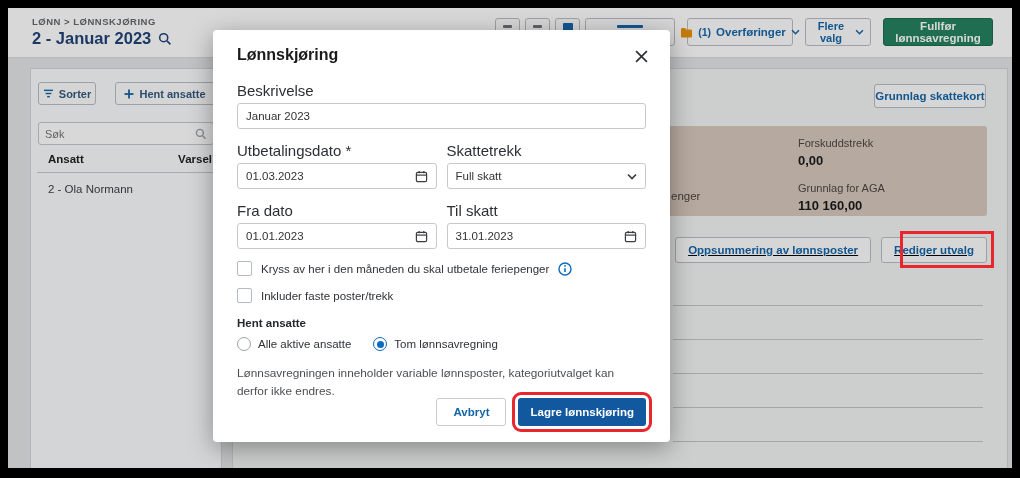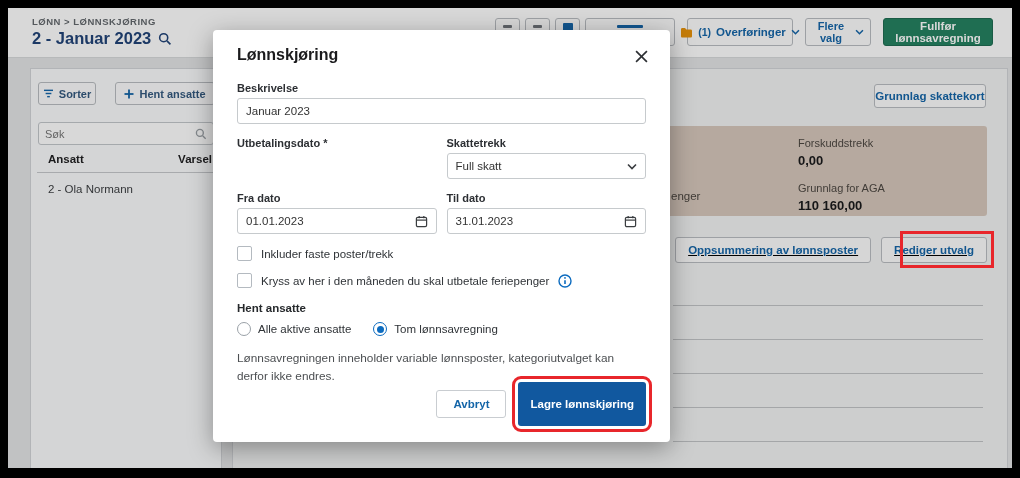--- a/index.html
+++ b/index.html
@@ -51,40 +51,40 @@
   
   .dim { position:absolute; inset:0; background:rgba(10,10,12,0.16); z-index:10; }
 
   
   .modal { position:absolute; left:205px; top:22px; width:457px; height:412px; background:#fff; border-radius:4px;
            box-shadow:0 6px 24px rgba(0,0,0,.35); z-index:30; }
   .m-header { padding:16px 20px 0 24px; display:flex; justify-content:space-between; align-items:flex-start; }
   .m-title { font-size:16px; font-weight:700; color:#1b1b1d; }
   .m-close { background:none; border:none; cursor:pointer; padding:2px; margin-top:2px; }
   .m-body { padding:0 24px; }
-  .f-label { margin-top:14px; font-size:11px; font-weight:700; color:#2c2f33; }
+  .f-label { margin-top:14px; font-size:15px; font-weight:400; color:#2c2f33; }
   .f-input { margin-top:4px; height:26px; border:1px solid #c6cacd; border-radius:3px; background:#fff;
              display:flex; align-items:center; padding:0 8px; }
   .f-input input { flex:1; border:none; outline:none; font-size:11.5px; color:#333; background:transparent; font-family:inherit; min-width:0; }
   .f-input .f-icon { display:flex; margin-left:6px; color:#3a3d40; }
   .grid2 { display:grid; grid-template-columns:1fr 1fr; column-gap:10px; }
   .grid2 .f-label { margin-top:13px; }
   .check-row { margin-top:12px; display:flex; align-items:center; gap:9px; font-size:11.5px; color:#2f3337; }
   .cb { width:15px; height:15px; border:1px solid #b4bac0; border-radius:2px; background:#fff; flex:0 0 auto; }
   .m-sub { margin-top:14px; font-size:11.5px; font-weight:700; color:#26292c; }
   .radio-row { margin-top:8px; display:flex; gap:22px; font-size:11.5px; color:#2f3337; }
   .radio-item { display:flex; align-items:center; gap:7px; }
   .rb { width:14px; height:14px; border:1px solid #9aa1a7; border-radius:50%; background:#fff; position:relative; flex:0 0 auto; }
   .rb.checked { border:1px solid #0c6bbf; }
   .rb.checked::after { content:""; position:absolute; left:2.5px; top:2.5px; width:7px; height:7px; border-radius:50%; background:#0c6bbf; }
   .m-note { margin-top:13px; font-size:11.8px; line-height:1.55; color:#4c4f52; max-width:410px; }
   .m-footer { position:absolute; right:24px; bottom:16px; display:flex; gap:12px; align-items:center; }
   .btn-cancel { height:28px; padding:0 16px; border:1px solid #c9cdd1; border-radius:3px; background:#fff;
                 color:#1465a8; font-size:11.5px; font-weight:700; cursor:pointer; font-family:inherit; }
-  .btn-primary { height:44px; padding:0 12px; border:none; border-radius:3px; background:#11589f; color:#fff;
+  .btn-primary { height:28px; padding:0 12px; border:none; border-radius:3px; background:#11589f; color:#fff;
                  font-size:11.5px; font-weight:700; cursor:pointer; font-family:inherit; }
   .ann-outline { outline:3px solid #e8262b; outline-offset:3px; }
 
   
   .annotation { position:absolute; border:3px solid #e8262b; z-index:60; pointer-events:none; }
   .ann-rediger { left:892px; top:223px; width:94px; height:37px; }
 </style>
 </head>
 <body>
 
@@ -228,20 +228,31 @@
       </div>
       <div class="m-body">
         <div class="f-label">Beskrivelse</div>
         <div class="f-input">
           <input type="text" value="Januar 2023" style="">
         </div>
 
         <div class="grid2">
           <div>
             <div class="f-label">Utbetalingsdato *</div>
+            <div class="f-input">
+              <input type="text" value="01.03.2023" style="">
+              <span class="f-icon">
+                <svg width="13" height="13" viewBox="0 0 14 14" fill="none" stroke="#3a3d40" stroke-width="1.3">
+                    <rect x="1.5" y="2.5" width="11" height="10" rx="1.5"></rect>
+                    <line x1="1.5" y1="5.5" x2="12.5" y2="5.5"></line>
+                    <line x1="4.5" y1="1" x2="4.5" y2="3.5"></line>
+                    <line x1="9.5" y1="1" x2="9.5" y2="3.5"></line>
+                  </svg>
+              </span>
+            </div>
           </div>
           <div>
             <div class="f-label">Skattetrekk</div>
             <div class="f-input">
               <input type="text" readonly="" value="Full skatt" style="">
               <span class="f-icon">
                 <svg width="10" height="7" viewBox="0 0 10 7" fill="none" stroke="#3a3d40" stroke-width="1.6">
                     <path d="M1 1.5l4 4 4-4"></path>
                   </svg>
               </span>
@@ -255,49 +266,49 @@
                 <svg width="13" height="13" viewBox="0 0 14 14" fill="none" stroke="#3a3d40" stroke-width="1.3">
                     <rect x="1.5" y="2.5" width="11" height="10" rx="1.5"></rect>
                     <line x1="1.5" y1="5.5" x2="12.5" y2="5.5"></line>
                     <line x1="4.5" y1="1" x2="4.5" y2="3.5"></line>
                     <line x1="9.5" y1="1" x2="9.5" y2="3.5"></line>
                   </svg>
               </span>
             </div>
           </div>
           <div>
-            <div class="f-label">Til dato</div>
+            <div class="f-label">Til skatt</div>
             <div class="f-input">
               <input type="text" value="31.01.2023" style="">
               <span class="f-icon">
                 <svg width="13" height="13" viewBox="0 0 14 14" fill="none" stroke="#3a3d40" stroke-width="1.3">
                     <rect x="1.5" y="2.5" width="11" height="10" rx="1.5"></rect>
                     <line x1="1.5" y1="5.5" x2="12.5" y2="5.5"></line>
                     <line x1="4.5" y1="1" x2="4.5" y2="3.5"></line>
                     <line x1="9.5" y1="1" x2="9.5" y2="3.5"></line>
                   </svg>
               </span>
             </div>
           </div>
         </div>
 
         <div class="check-row">
           <span class="cb"></span>
-          <span>Inkluder faste poster/trekk</span>
-        </div>
-        <div class="check-row">
-          <span class="cb"></span>
           <span>Kryss av her i den måneden du skal utbetale feriepenger</span>
           <span style="display:flex;">
             <svg width="14" height="14" viewBox="0 0 14 14" fill="none">
                 <circle cx="7" cy="7" r="6" stroke="#0c6bbf" stroke-width="1.4"></circle>
                 <line x1="7" y1="6.2" x2="7" y2="10" stroke="#0c6bbf" stroke-width="1.6"></line>
                 <circle cx="7" cy="3.9" r="0.9" fill="#0c6bbf"></circle>
               </svg>
           </span>
+        </div>
+        <div class="check-row">
+          <span class="cb"></span>
+          <span>Inkluder faste poster/trekk</span>
         </div>
 
         <div class="m-sub">Hent ansatte</div>
         <div class="radio-row">
           <span class="radio-item">
             <span class="rb"></span>
             <span>Alle aktive ansatte</span>
           </span>
           <span class="radio-item">
             <span class="rb checked"></span>

